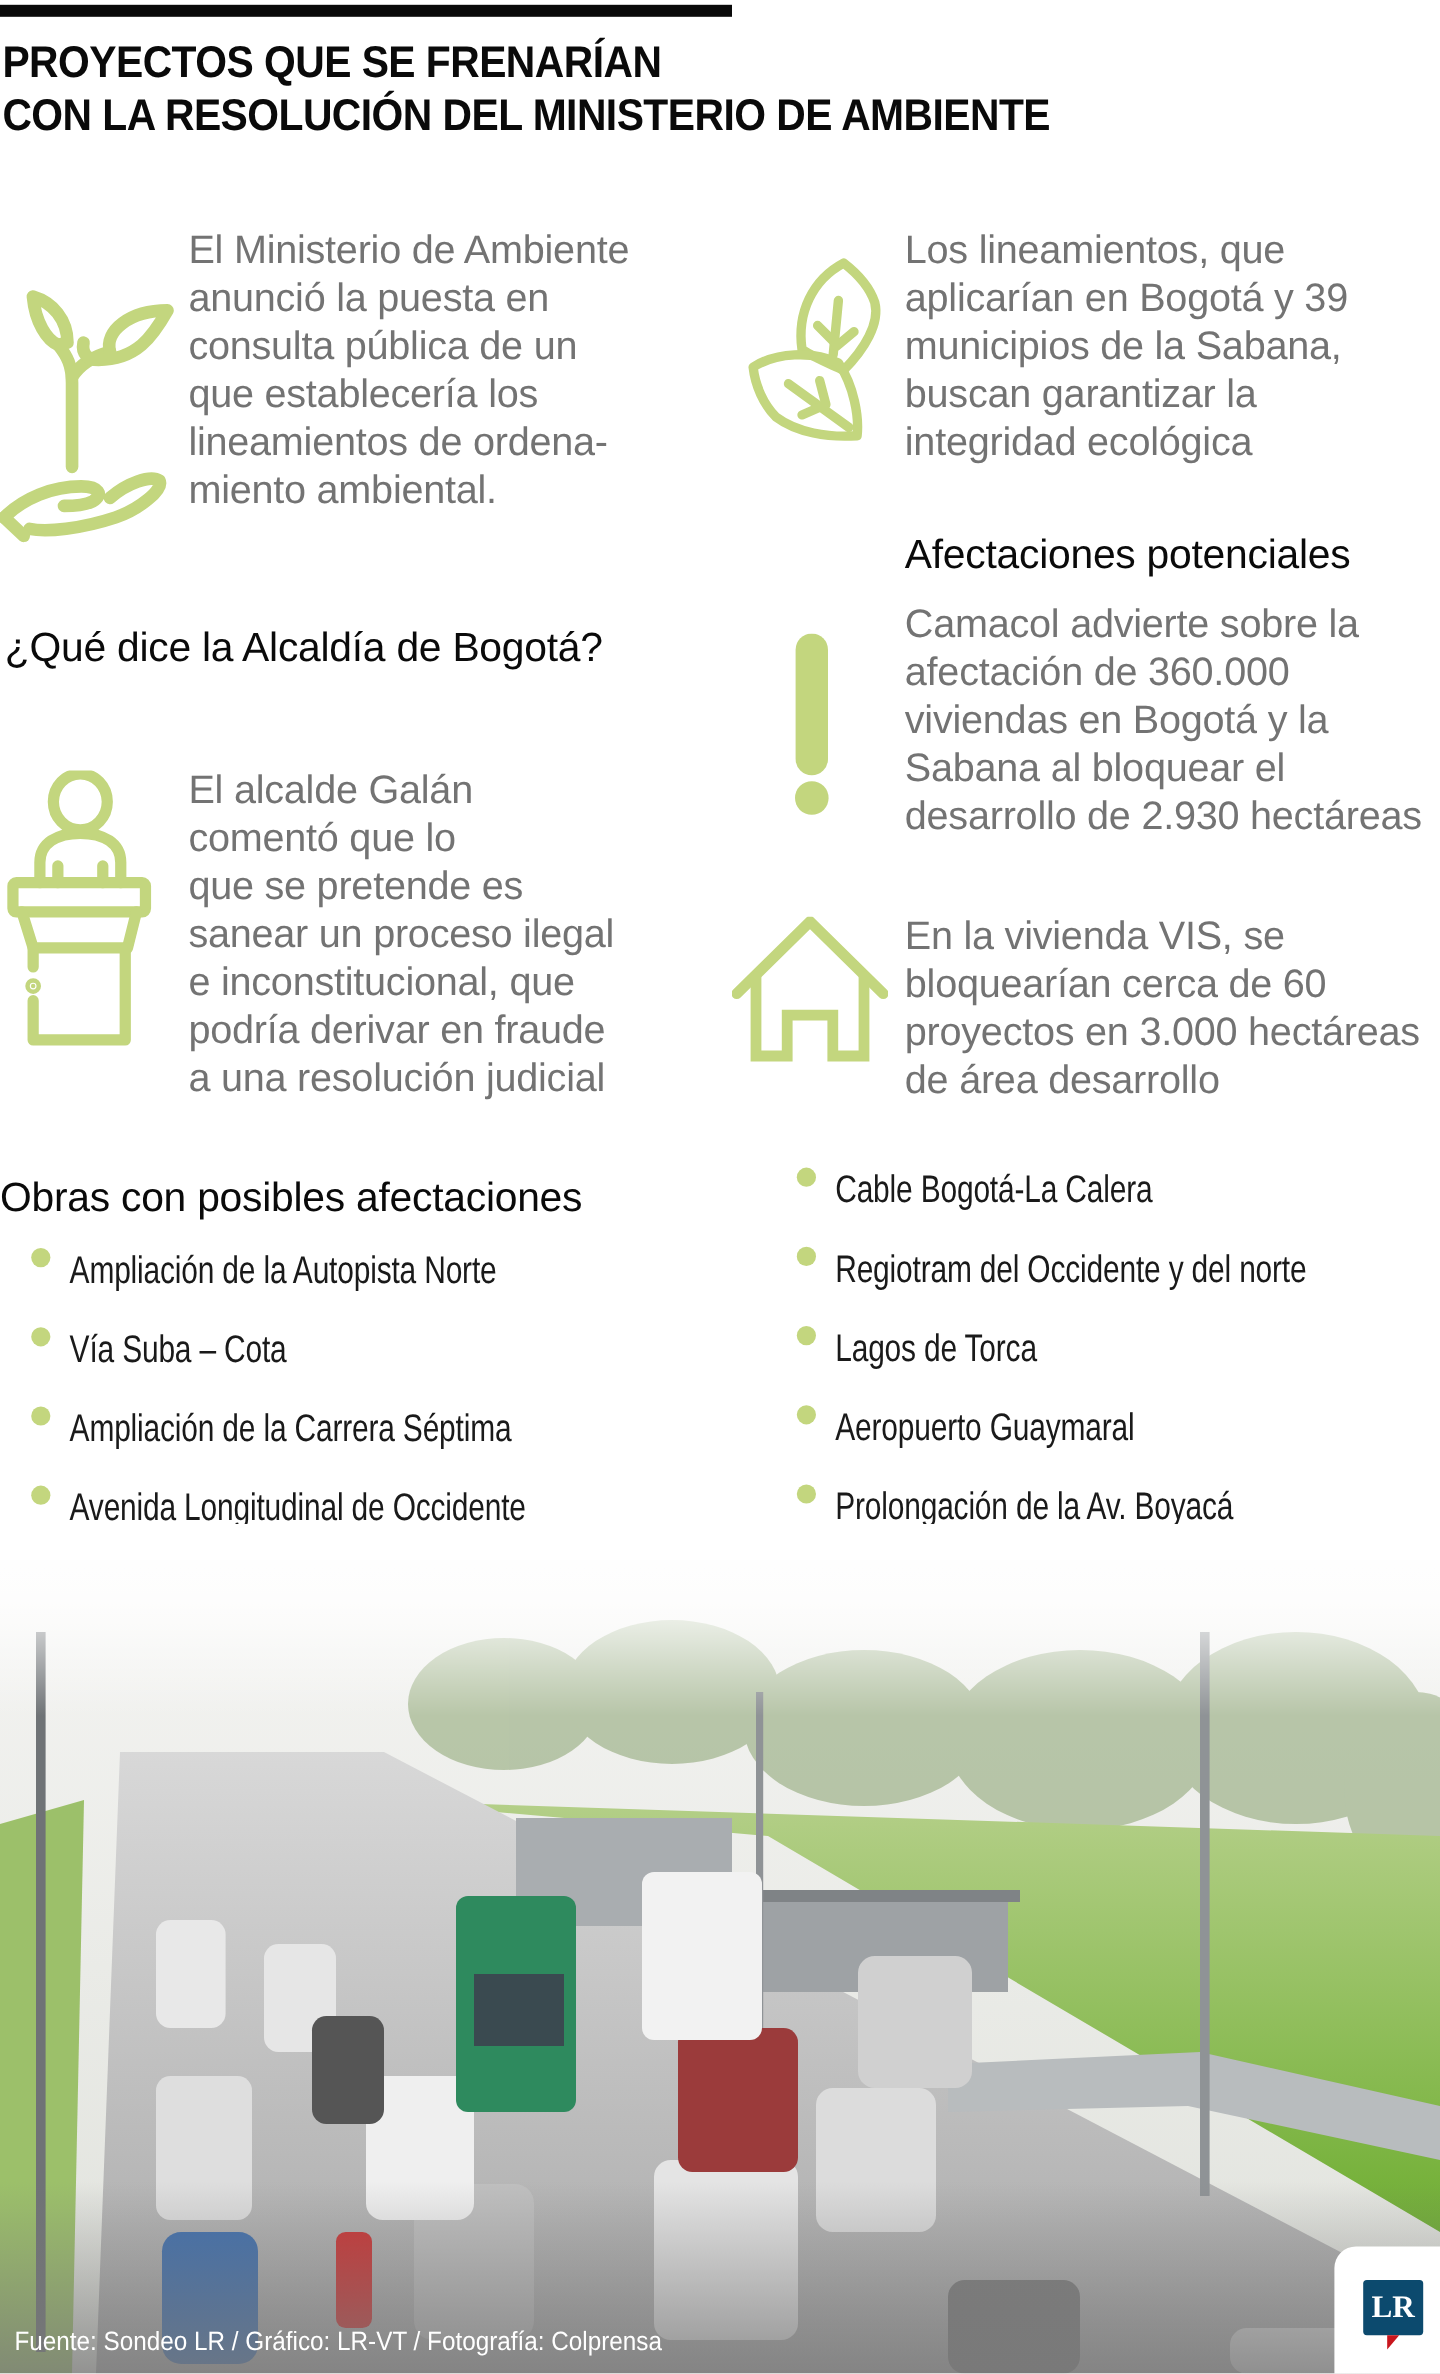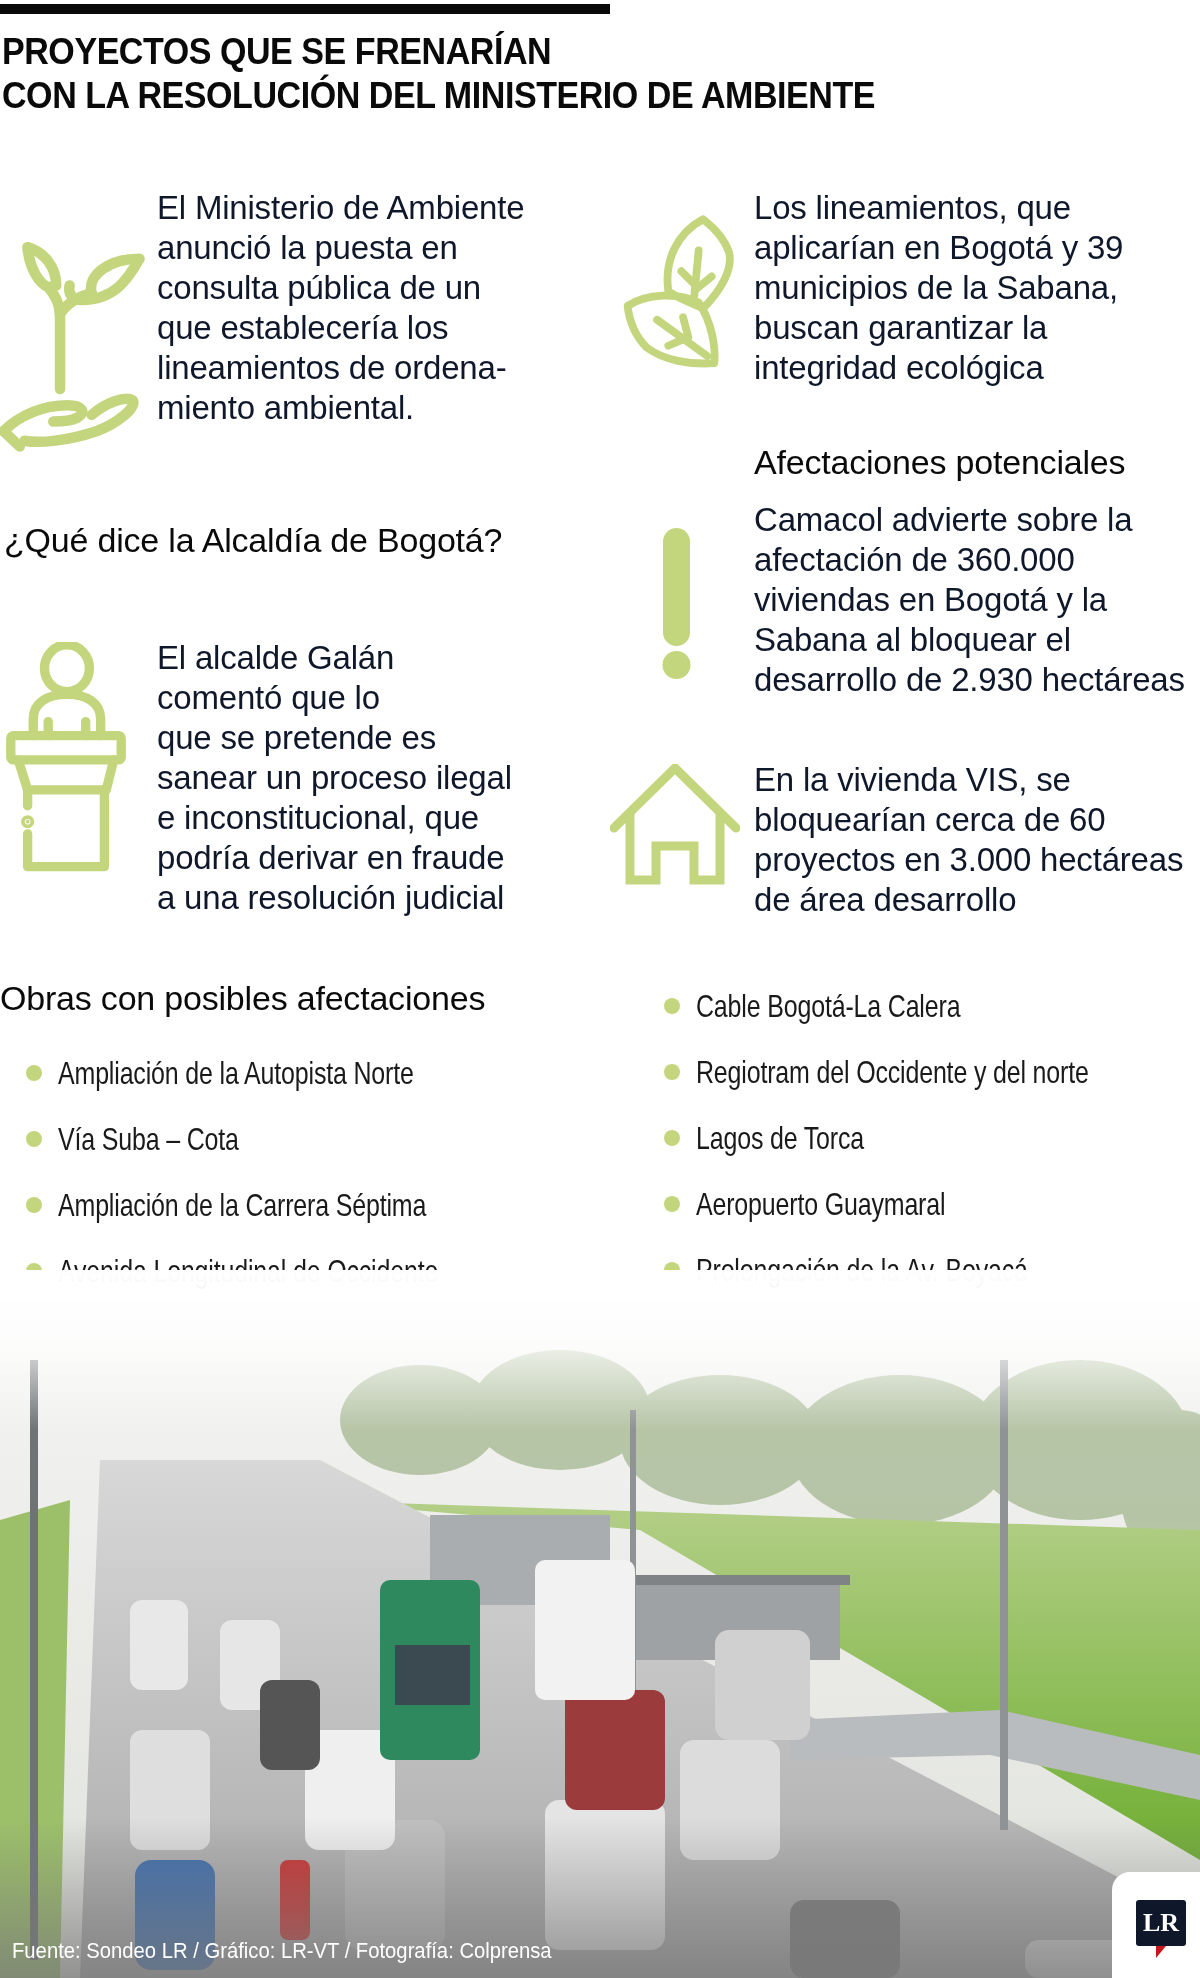--- a/index.html
+++ b/index.html
@@ -5,45 +5,45 @@
   * { margin: 0; padding: 0; box-sizing: border-box; }
   html, body { width: 1200px; height: 1978px; background: #ffffff; overflow: hidden; }
   body { position: relative; font-family: "Liberation Sans", "DejaVu Sans", sans-serif; color: #111; }
 
   .top-bar { position: absolute; left: 0; top: 4px; width: 610px; height: 10px; background: #0a0a0a; }
 
   .title { position: absolute; left: 2px; top: 30px; font-family: "Liberation Sans", sans-serif; font-weight: 700;
     font-size: 37px; line-height: 44px; letter-spacing: -0.5px; color: #0a0a0a; transform: scaleX(0.92); transform-origin: left top; }
   .title div { white-space: nowrap; }
 
-  .body-text { position: absolute; font-size: 33px; line-height: 40px; color: #0f172a; font-weight: 400; letter-spacing: -0.2px; }
+  .body-text { position: absolute; font-size: 33px; line-height: 40px; color: #737373; font-weight: 400; letter-spacing: -0.2px; }
   .body-text div { white-space: nowrap; }
 
   .section-heading { position: absolute; font-size: 34px; line-height: 40px; color: #0a0a0a; font-weight: 400; white-space: nowrap; letter-spacing: -0.2px; text-align: right; }
 
   .icon { position: absolute; }
   .icon svg { width: 100%; height: 100%; display: block; }
 
   .list { position: absolute; list-style: none; }
-  .list li { display: flex; align-items: center; height: 66px; }
+  .list li { display: flex; align-items: flex-start; height: 66px; }
   .bullet { width: 16px; height: 16px; border-radius: 50%; background: #c3d67e; flex: 0 0 16px; margin-right: 16px; }
   .list-label { font-family: "Liberation Sans Narrow", "Liberation Sans", sans-serif; font-size: 32px; color: #1a1a1a; white-space: nowrap;
     transform: scaleX(0.78); transform-origin: left center; display: inline-block; letter-spacing: -0.2px; }
 
   .photo { position: absolute; left: 0; top: 1300px; width: 1200px; height: 678px; overflow: hidden; }
   .photo-fade { position: absolute; left: 0; top: 1270px; width: 1200px; height: 160px;
     background: linear-gradient(to bottom, rgba(255,255,255,1) 0%, rgba(255,255,255,0.85) 40%, rgba(255,255,255,0) 100%); z-index: 3; }
   .photo-bottom-fade { position: absolute; left: 0; bottom: 0; width: 1200px; height: 160px;
     background: linear-gradient(to bottom, rgba(150,150,150,0) 0%, rgba(120,120,120,0.75) 100%); z-index: 3; }
 
   .source { position: absolute; left: 12px; top: 1938px; font-size: 22px; color: #ffffff; white-space: nowrap; z-index: 5;
     transform: scaleX(0.92); transform-origin: left center; }
 
   .logo-card { position: absolute; left: 1112px; top: 1872px; width: 90px; height: 110px; background: #fff; border-top-left-radius: 18px; z-index: 5; }
-  .logo { position: absolute; left: 24px; top: 28px; width: 50px; height: 46px; background: #0f172a; color: #fff;
+  .logo { position: absolute; left: 24px; top: 28px; width: 50px; height: 46px; background: #0c4a6e; color: #fff;
     font-family: "Liberation Serif", serif; font-weight: 700; font-size: 26px; text-align: center; line-height: 46px; border-radius: 3px; }
   .logo::after { content: ""; position: absolute; left: 20px; bottom: -12px; width: 0; height: 0;
     border-left: 0 solid transparent; border-right: 10px solid transparent; border-top: 12px solid #c8161d; }
 </style>
 </head>
 <body>
 
 <div class="top-bar"></div>
 
 <div class="title">

